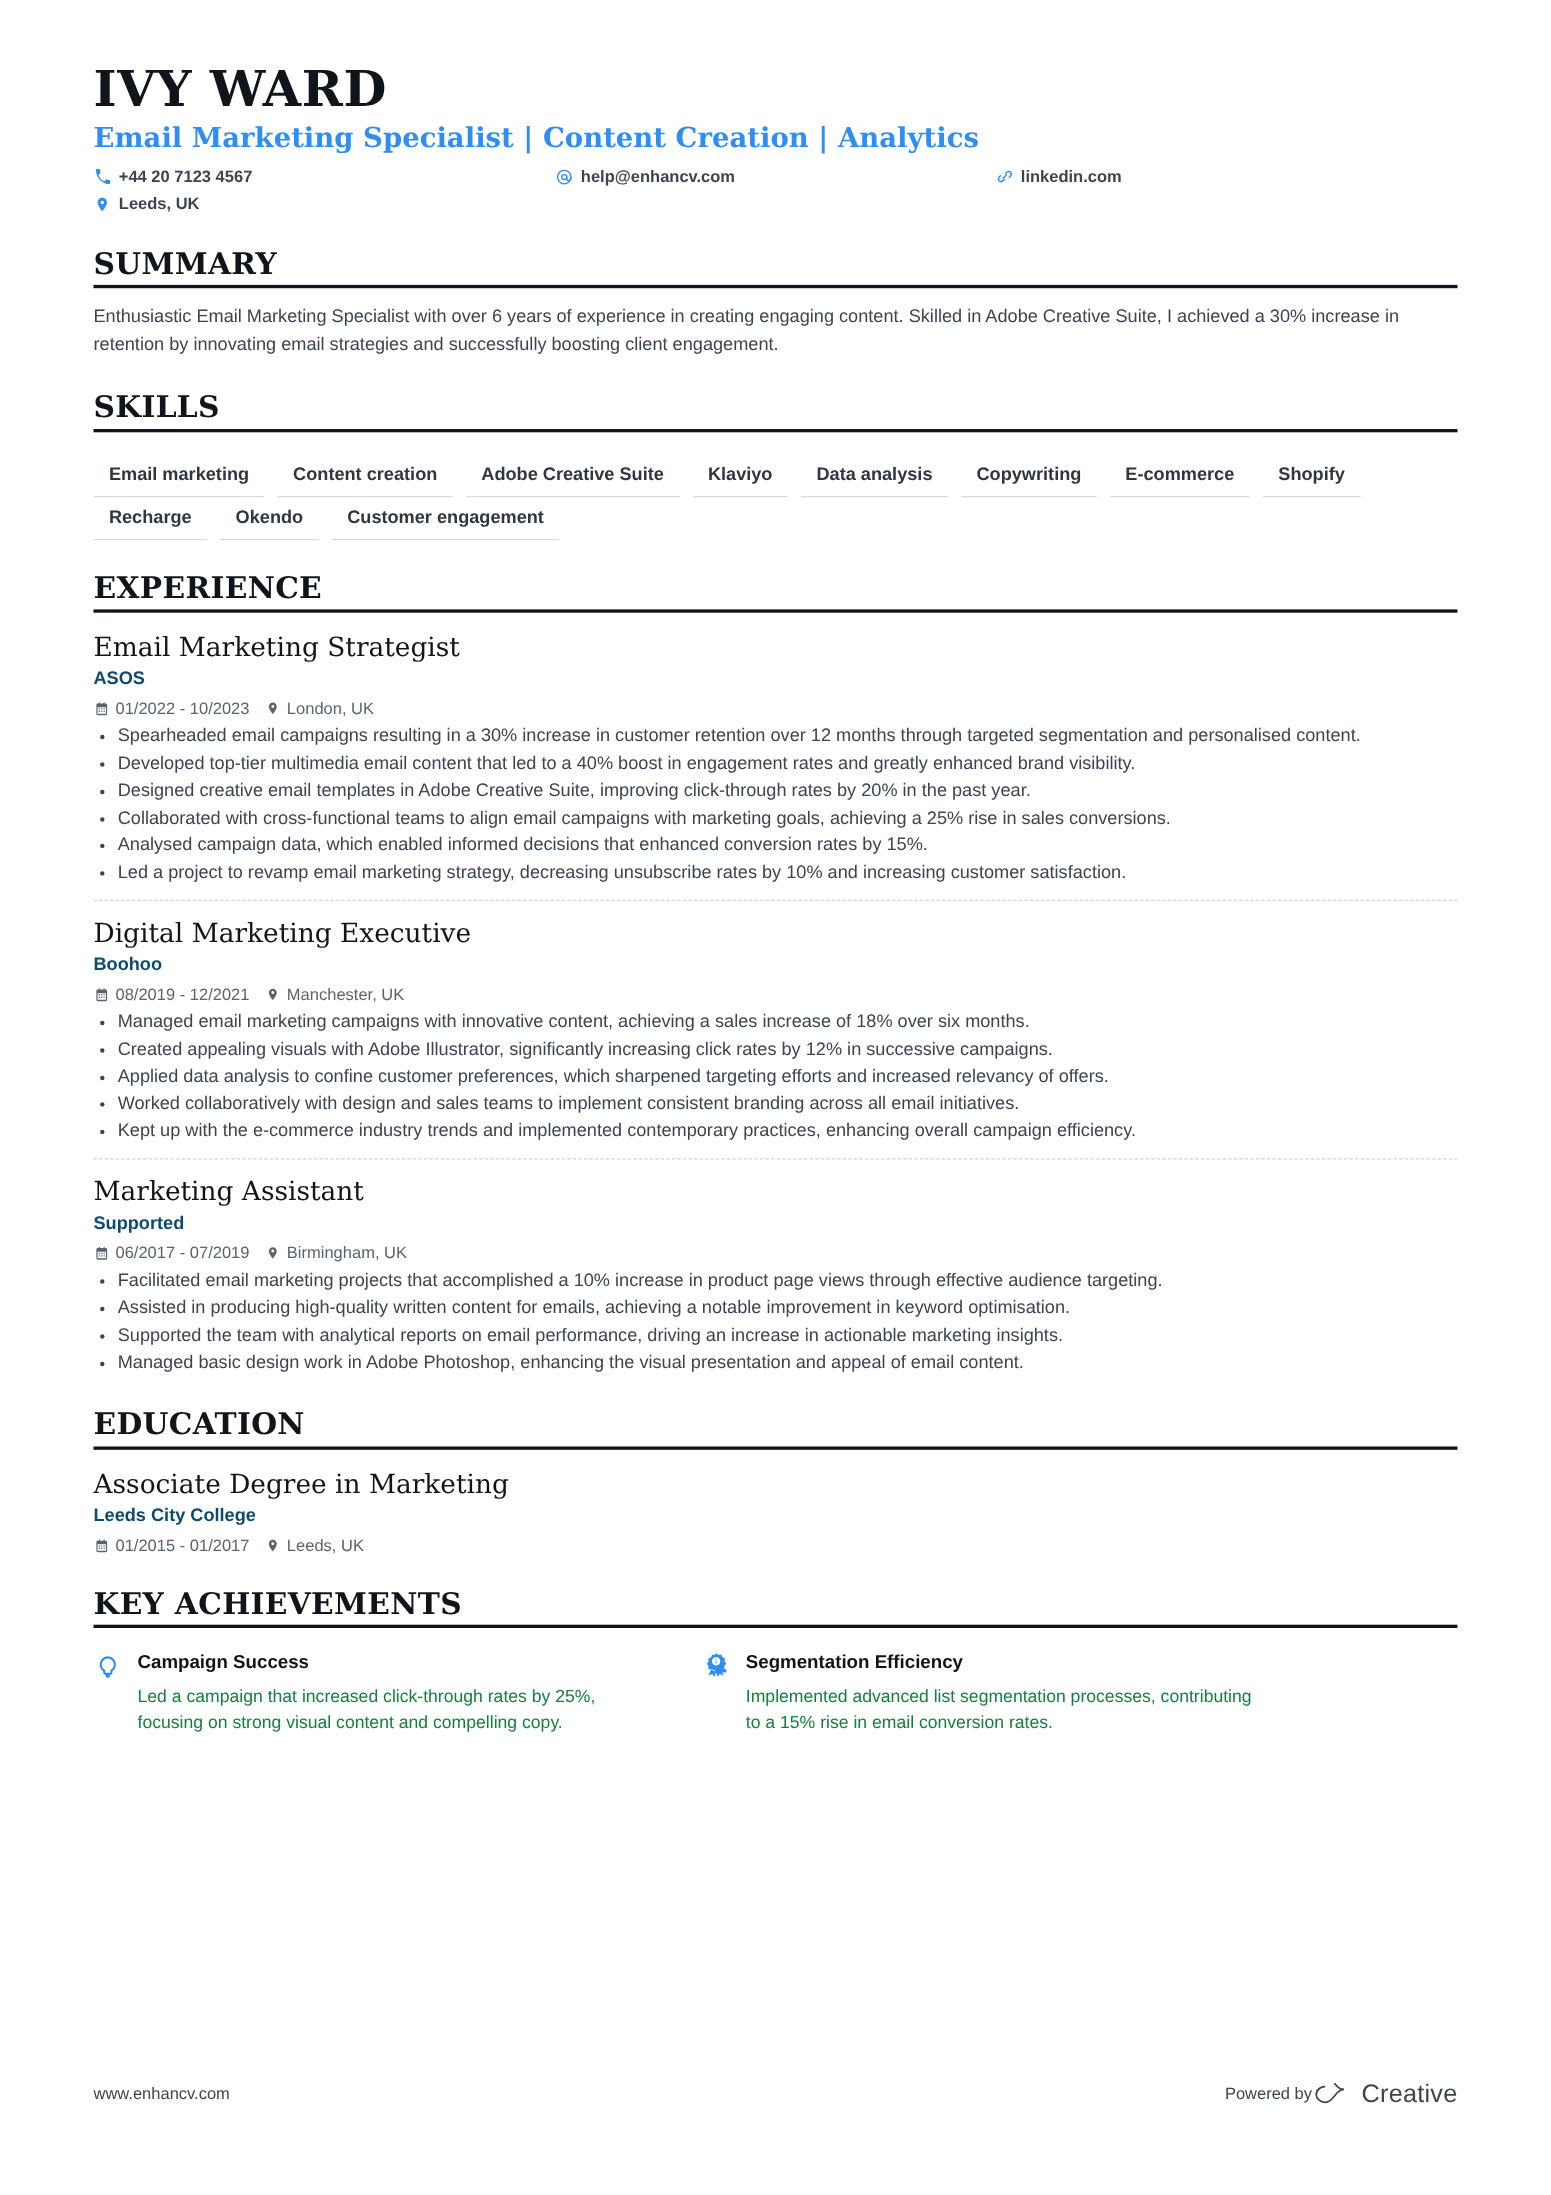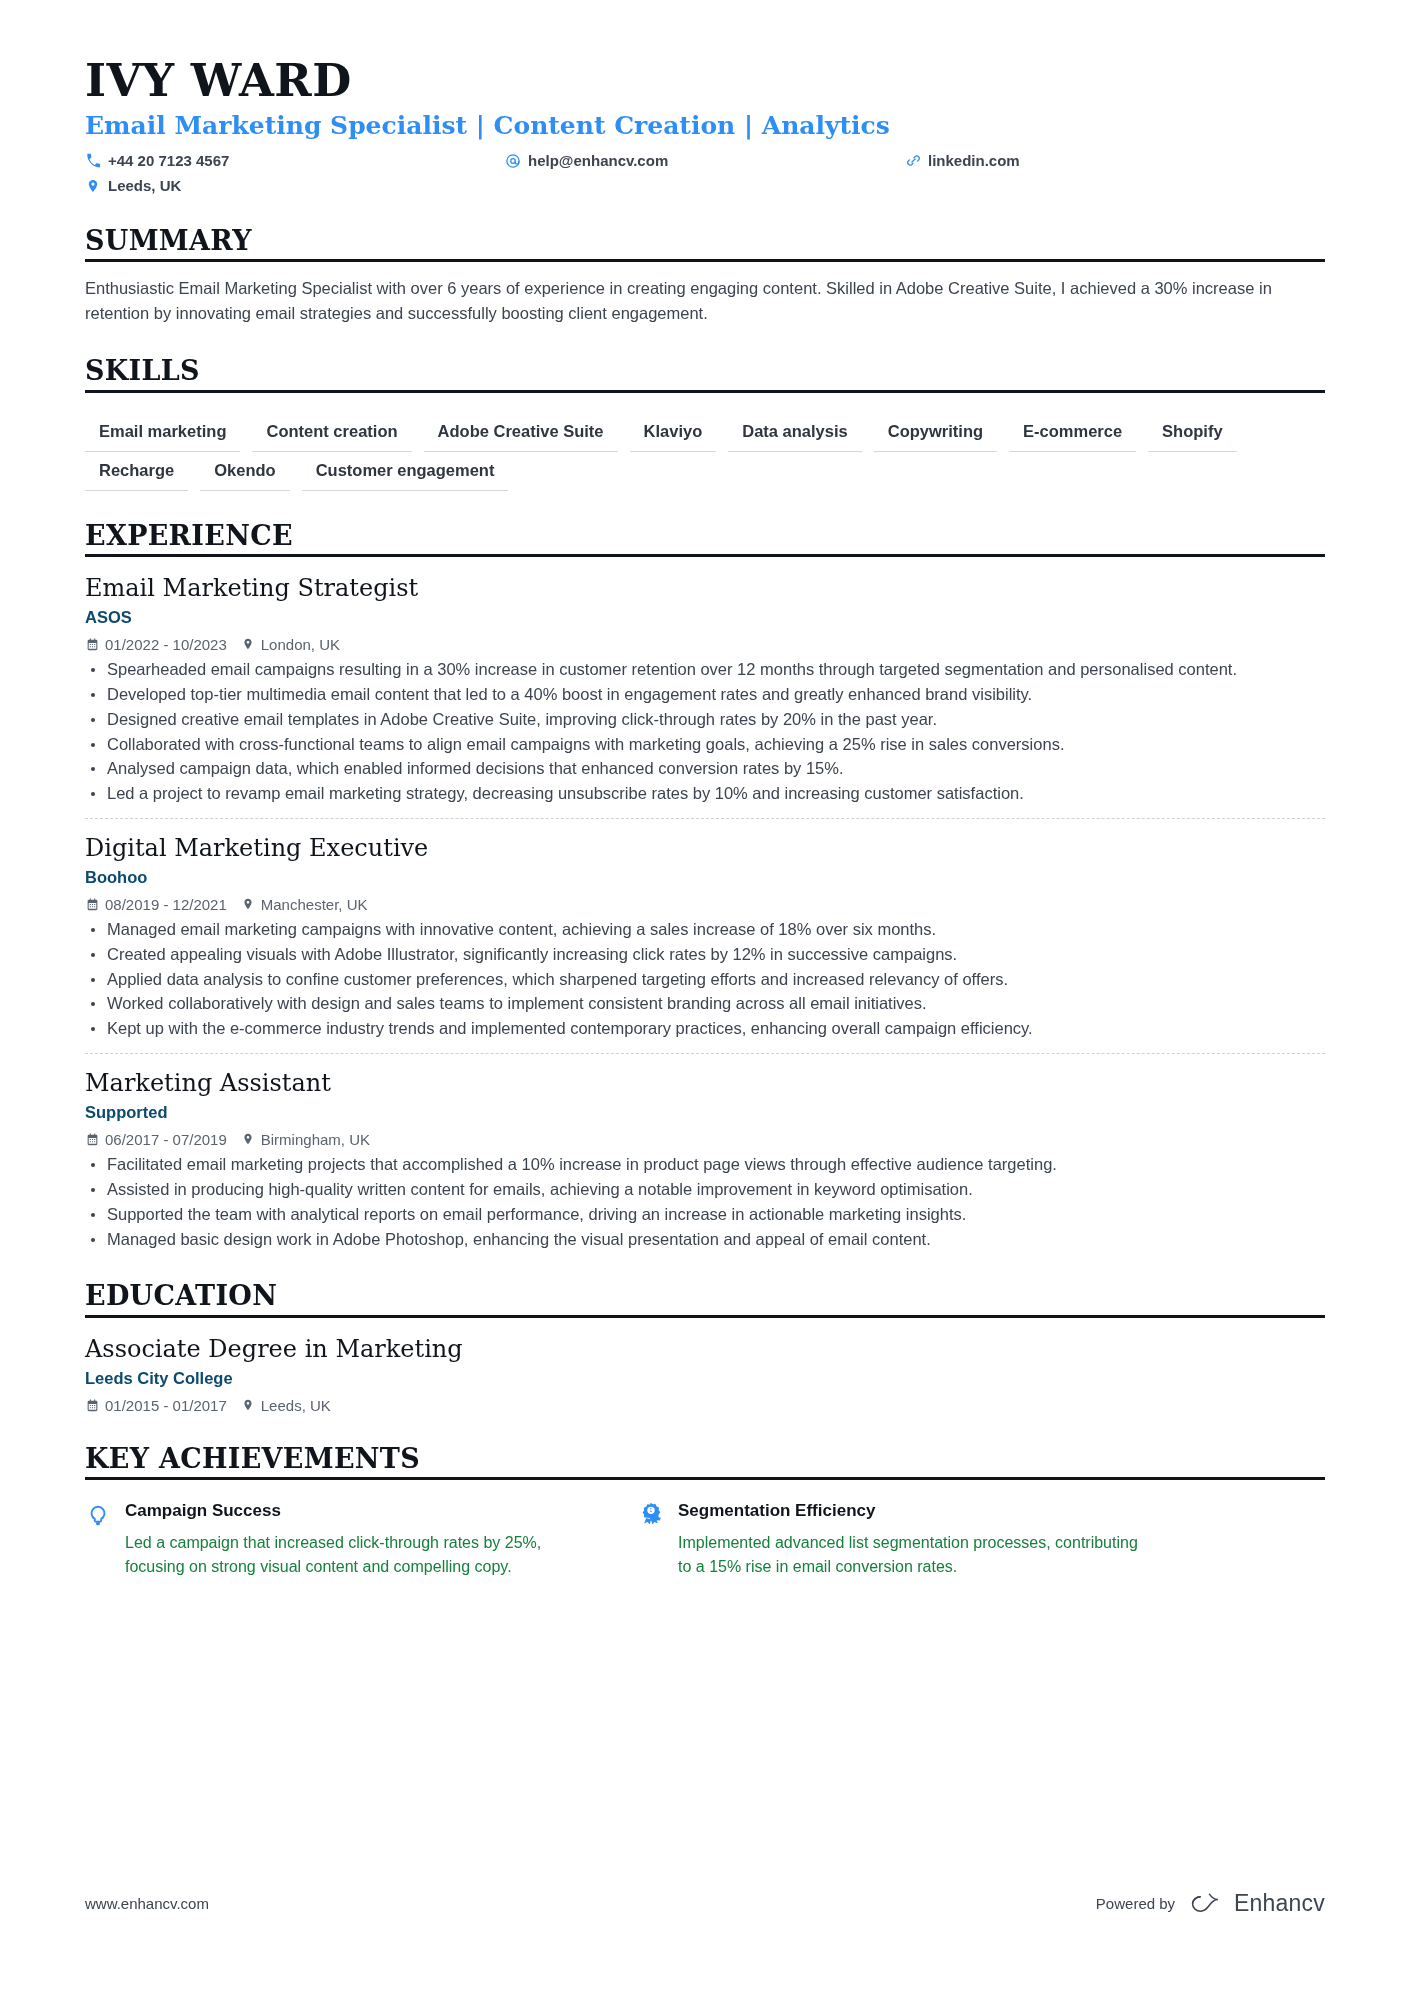--- a/index.html
+++ b/index.html
@@ -238,21 +238,20 @@
   }
 
   .footer-url {
     font-size: 15px;
     color: #3c4450;
   }
 
   .footer-right {
     display: flex;
     align-items: center;
-    gap: 14px;
   }
 
   .powered {
     font-size: 15px;
     color: #3c4450;
   }
 
   .brand {
     display: flex;
     align-items: center;
@@ -508,18 +507,18 @@
   <div class="footer">
     <div class="footer-url">www.enhancv.com</div>
     <div class="footer-right">
       <span class="powered">Powered by</span>
       <span class="brand">
         <svg width="36" height="26" viewBox="0 0 40 28" fill="none" stroke="#3c4450" stroke-width="1.7">
           <path d="M13 6c-5 0-9 3.6-9 8s4 8 9 8c4.2 0 7-3 9.4-6.3C24.8 12.4 27.6 9 31.8 9"></path>
           <path d="M31.8 9c-4.2 0-7-3-9.4-6.3"></path>
           <path d="M4 14c0-4.4 4-8 9-8"></path>
         </svg>
-        <span class="brand-name">Enhancv</span>
+        <span class="brand-name">Creative</span>
       </span>
     </div>
   </div>
 
 </div>
 
 </body></html>

